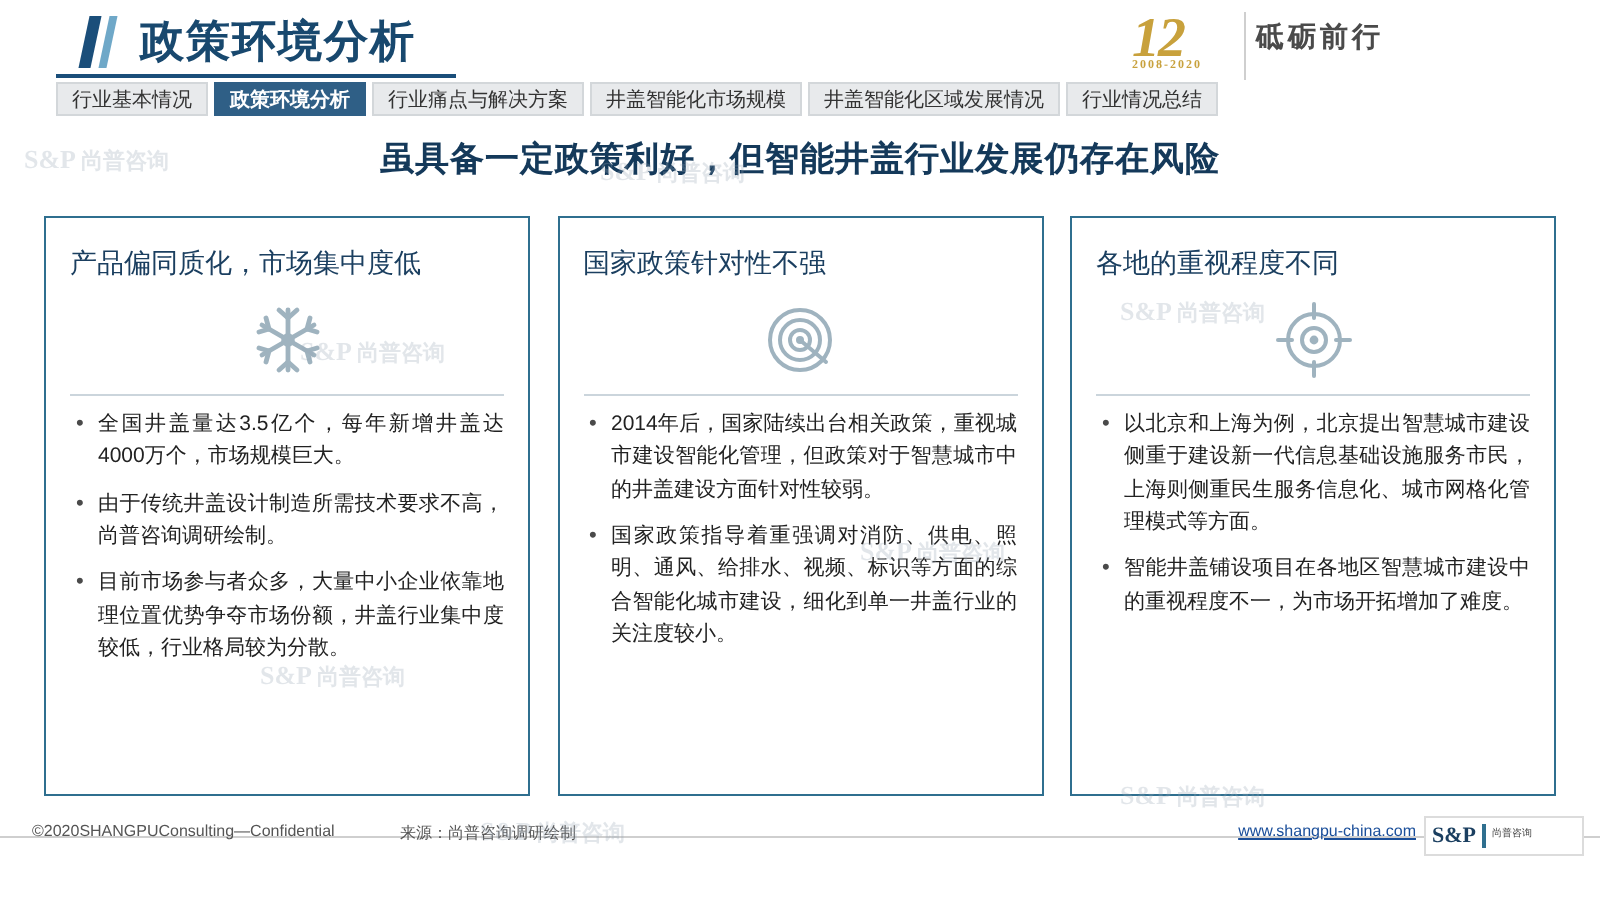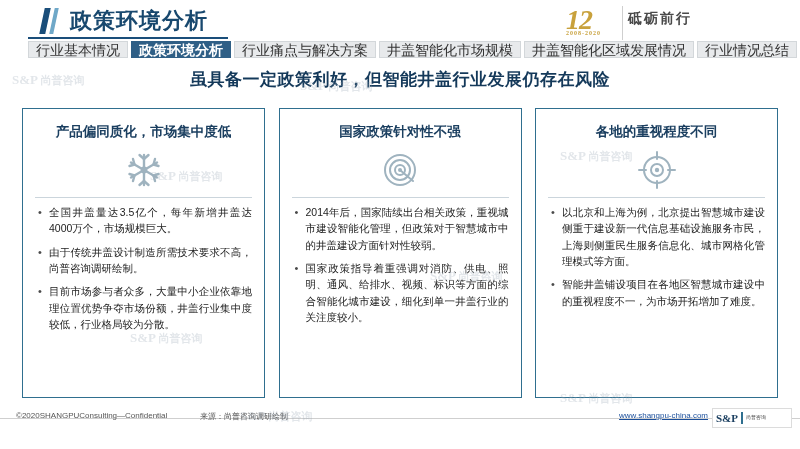--- a/index.html
+++ b/index.html
@@ -49,21 +49,21 @@
     position:absolute; left:56px; top:2px; width:1px; height:34px; background:#cfcfcf;
   }
 
   
   .tabs {
     position:absolute; left:28px; top:41px; width:746px; height:17px;
     display:flex; gap:3px;
   }
   .tab {
     height:17px; line-height:17px; 
-    font-size:14px; color:#333; background:#e8eaec;
+    font-size:10px; color:#333; background:#e8eaec;
     border:1px solid #d3d7da; padding:0 7px; white-space:nowrap;
   }
   .tab.active { background:#2f5f86; color:#fff; border-color:#2f5f86; font-weight:bold; }
 
   
   .main-heading {
     position:absolute; left:0; top:68px; width:800px;
     text-align:center; font-size:17px; font-weight:bold; color:#14395a;
     letter-spacing:0.5px;
   }
@@ -72,21 +72,21 @@
   .cards {
     position:absolute; left:22px; top:108px; width:756px; height:290px;
     display:flex; justify-content:space-between;
   }
   .card {
     width:243px; height:290px; background:#fff;
     border:1.5px solid #2f6f8f; position:relative;
     padding:10px 12px 8px 12px;
   }
   .card-title {
-    text-align:center; font-size:13.5px; font-weight:bold; color:#1b3f60;
+    text-align:left; font-size:13.5px; font-weight:normal; color:#1b3f60;
     line-height:1.35; margin-top:4px;
   }
   .card-icon {
     height:46px; display:flex; align-items:center; justify-content:center;
     margin-top:6px; margin-bottom:4px;
   }
   .divider { width:100%; height:1px; background:#cbd5dc; margin:4px 0 6px 0; }
   ul.bullets { margin:0; padding:0 0 0 14px; list-style:none; }
   ul.bullets li {
     position:relative; font-size:10.5px; line-height:1.55; color:#222;

